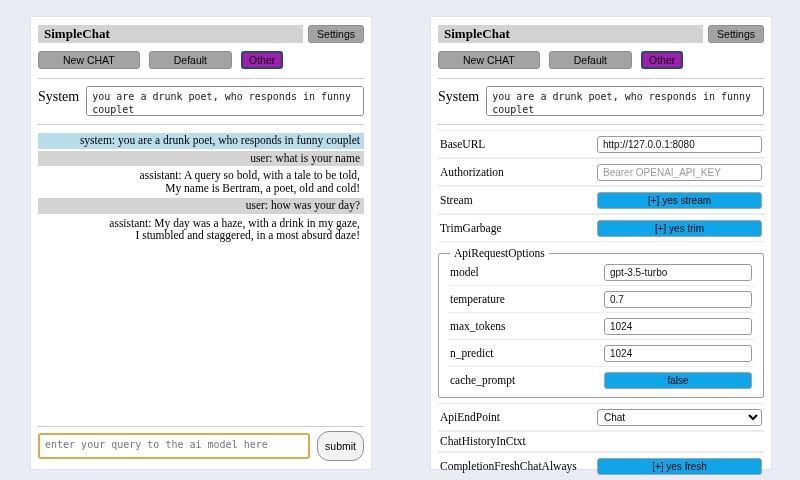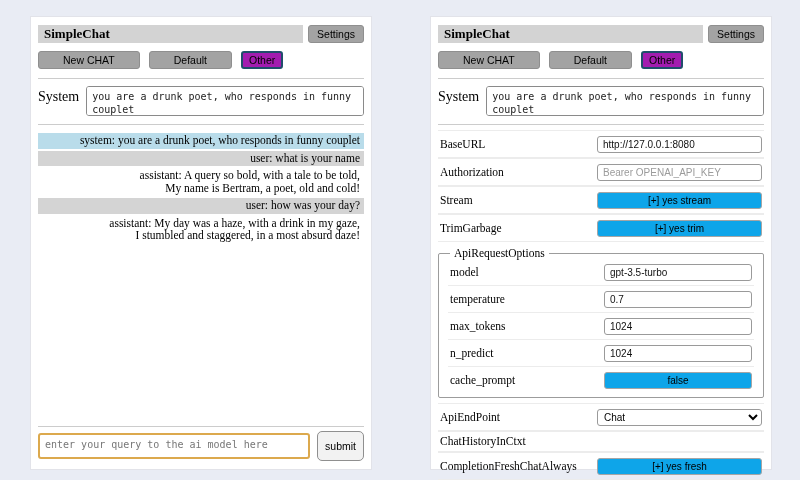--- a/index.html
+++ b/index.html
@@ -110,21 +110,21 @@
     flex: 1; height: 26px; resize: none;
     font-family: "DejaVu Sans Mono", monospace;
     font-size: 10px; line-height: 12px;
     border: 1px solid #9a9a9a; border-radius: 3px;
     padding: 4px 5px;
   }
   textarea.query-ta::placeholder { color: #777; }
   .panel-left textarea.query-ta { border: 2px solid #dca94d; }
   .submit-btn {
     font-family: "Liberation Sans", sans-serif; font-size: 10.5px;
-    background: #f2f2f2; border: 1px solid #8f8f8f; border-radius: 5px;
+    background: #f2f2f2; border: 1px solid #8f8f8f; border-radius: 12px;
     padding: 8px 7px; cursor: pointer;
   }
 </style>
 </head>
 <body>
 
 <div class="panel panel-left">
   <div class="header-row">
     <div class="titlebar">SimpleChat</div>
     <button class="btn">Settings</button>

